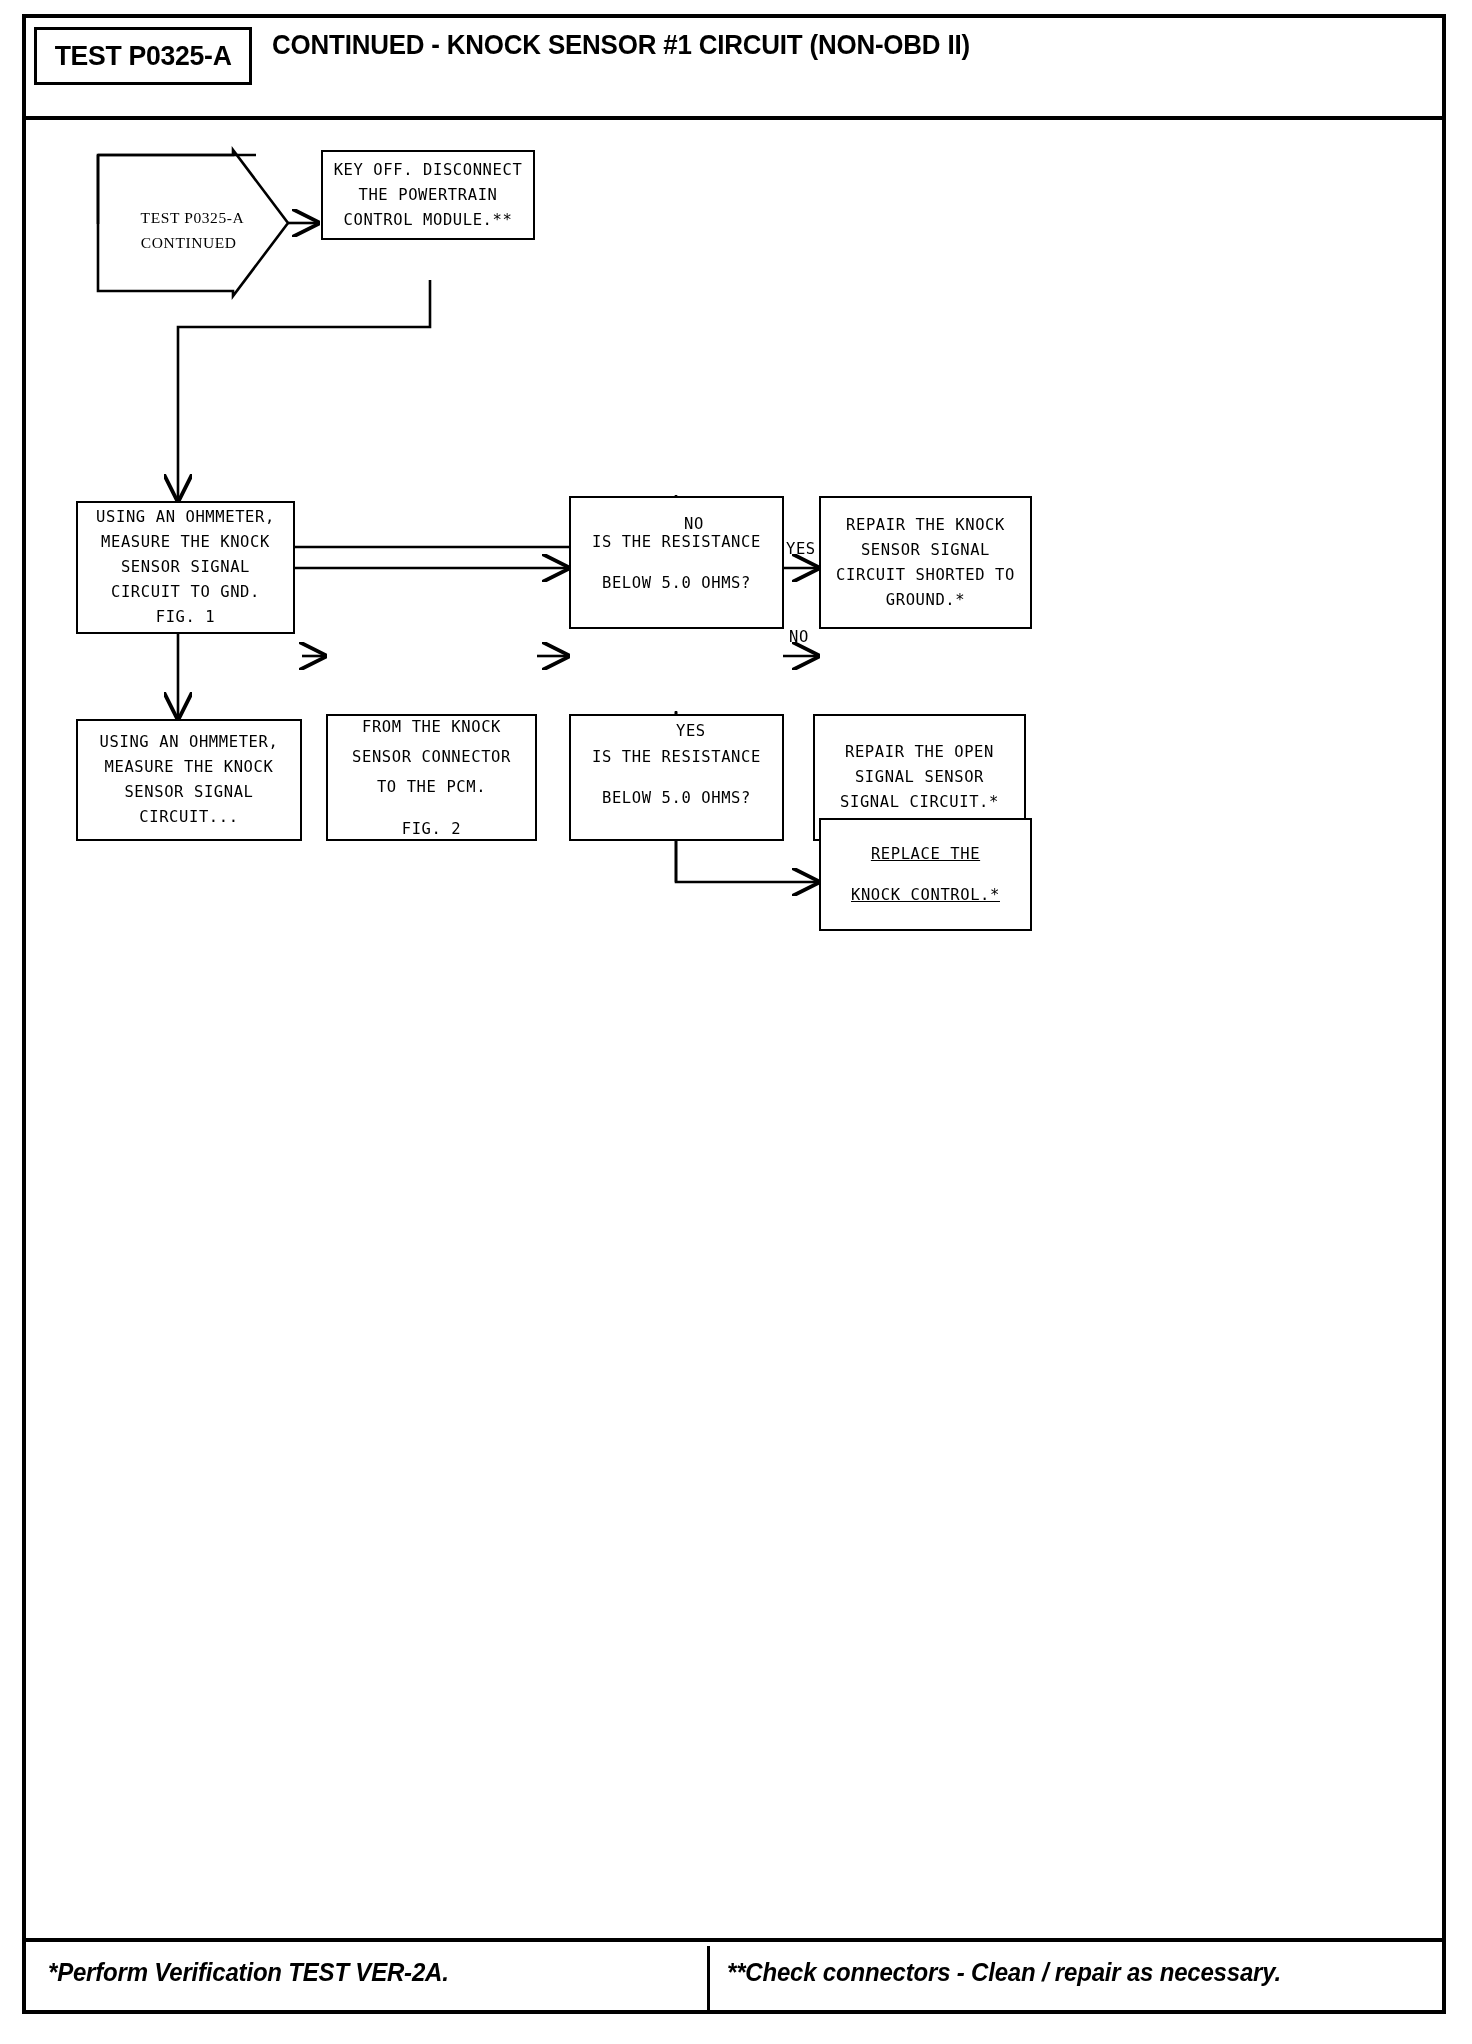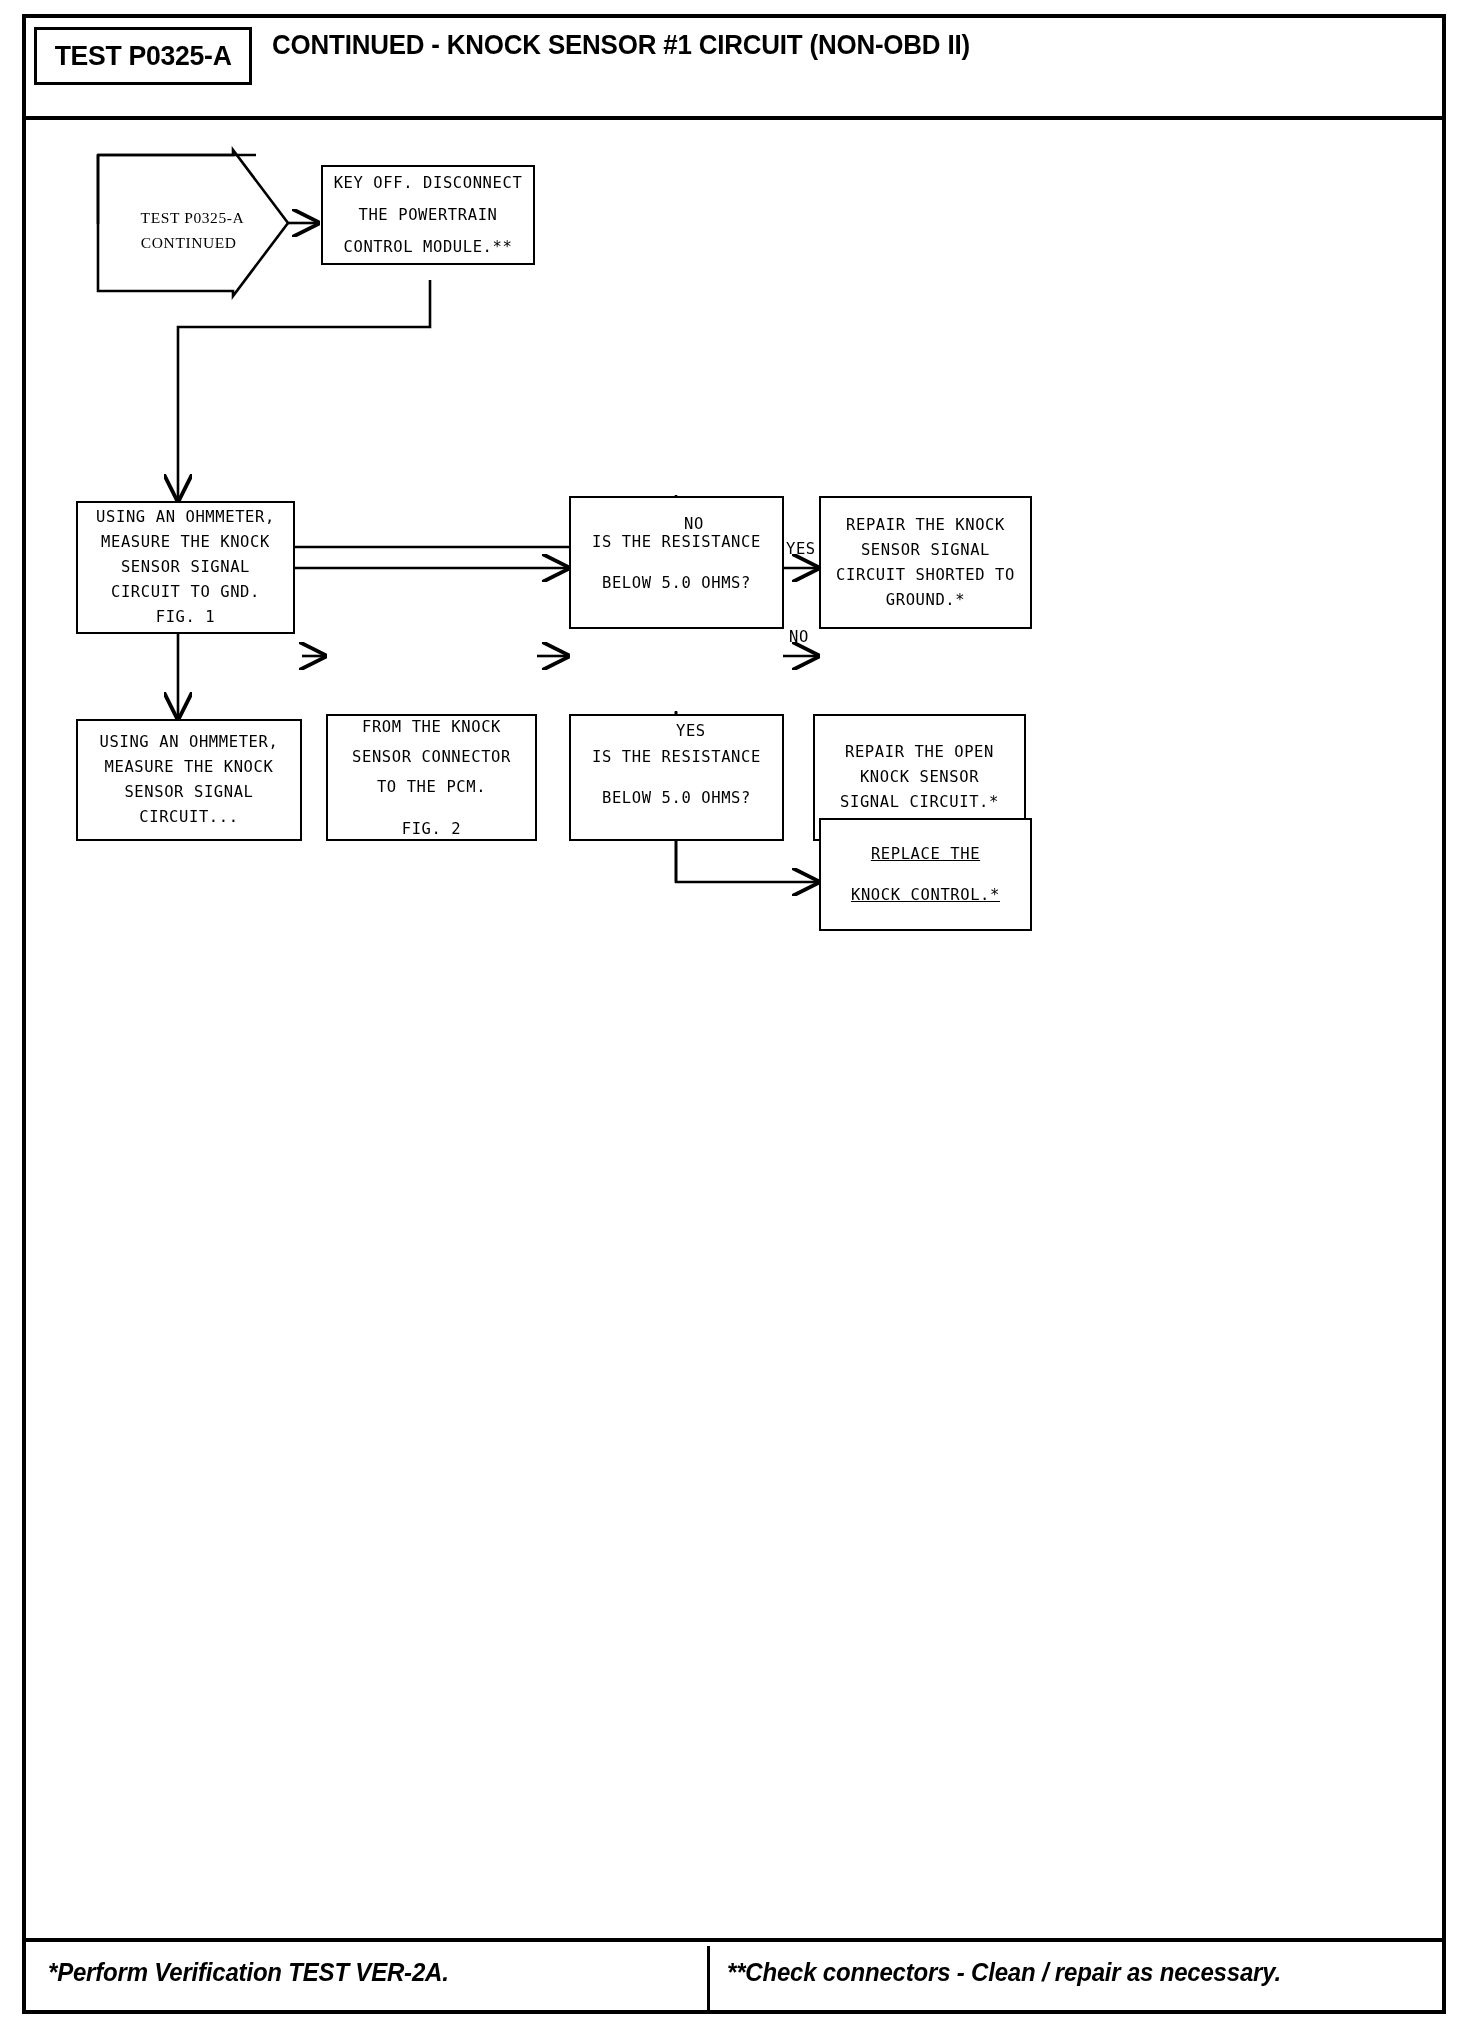--- a/index.html
+++ b/index.html
@@ -224,21 +224,21 @@
     </g>
   </svg>
 
   <div class="startblock" style="left:98px; top:155px; width:190px; height:141px;">
     <div class="label" style="left:16px; top:25px;">
       <span class="ln">TEST P0325-A</span>
       <span class="ln">CONTINUED</span>
     </div>
   </div>
 
-  <div class="node" style="left:321px; top:165px; width:214px; height:100px;gap:7px;">
+  <div class="node" style="left:321px; top:150px; width:214px; height:90px;">
     <span class="ln">KEY OFF. DISCONNECT</span>
     <span class="ln">THE POWERTRAIN</span>
     <span class="ln">CONTROL MODULE.**</span>
   </div>
 
   <div class="node" style="left:76px; top:501px; width:219px; height:133px;">
     <span class="ln">USING AN OHMMETER,</span>
     <span class="ln">MEASURE THE KNOCK</span>
     <span class="ln">SENSOR SIGNAL</span>
     <span class="ln">CIRCUIT TO GND.</span>
@@ -271,21 +271,21 @@
     <span class="ln" style="margin-top:12px;">FIG. 2</span>
   </div>
 
   <div class="node spaced" style="left:569px; top:714px; width:215px; height:127px;">
     <span class="ln">IS THE RESISTANCE</span>
     <span class="ln">BELOW 5.0 OHMS?</span>
   </div>
 
   <div class="node" style="left:813px; top:714px; width:213px; height:127px;">
     <span class="ln">REPAIR THE OPEN</span>
-    <span class="ln">KNOCK SENSOR</span>
+    <span class="ln">SIGNAL SENSOR</span>
     <span class="ln">SIGNAL CIRCUIT.*</span>
   </div>
 
   <div class="node spaced" style="left:819px; top:818px; width:213px; height:113px;text-decoration:underline;">
     <span class="ln">REPLACE THE</span>
     <span class="ln">KNOCK CONTROL.*</span>
   </div>
 
   <div class="edge-label" style="left: 786px; top: 540px;">YES</div>
   <div class="edge-label" style="left: 684px; top: 515px;">NO</div>

